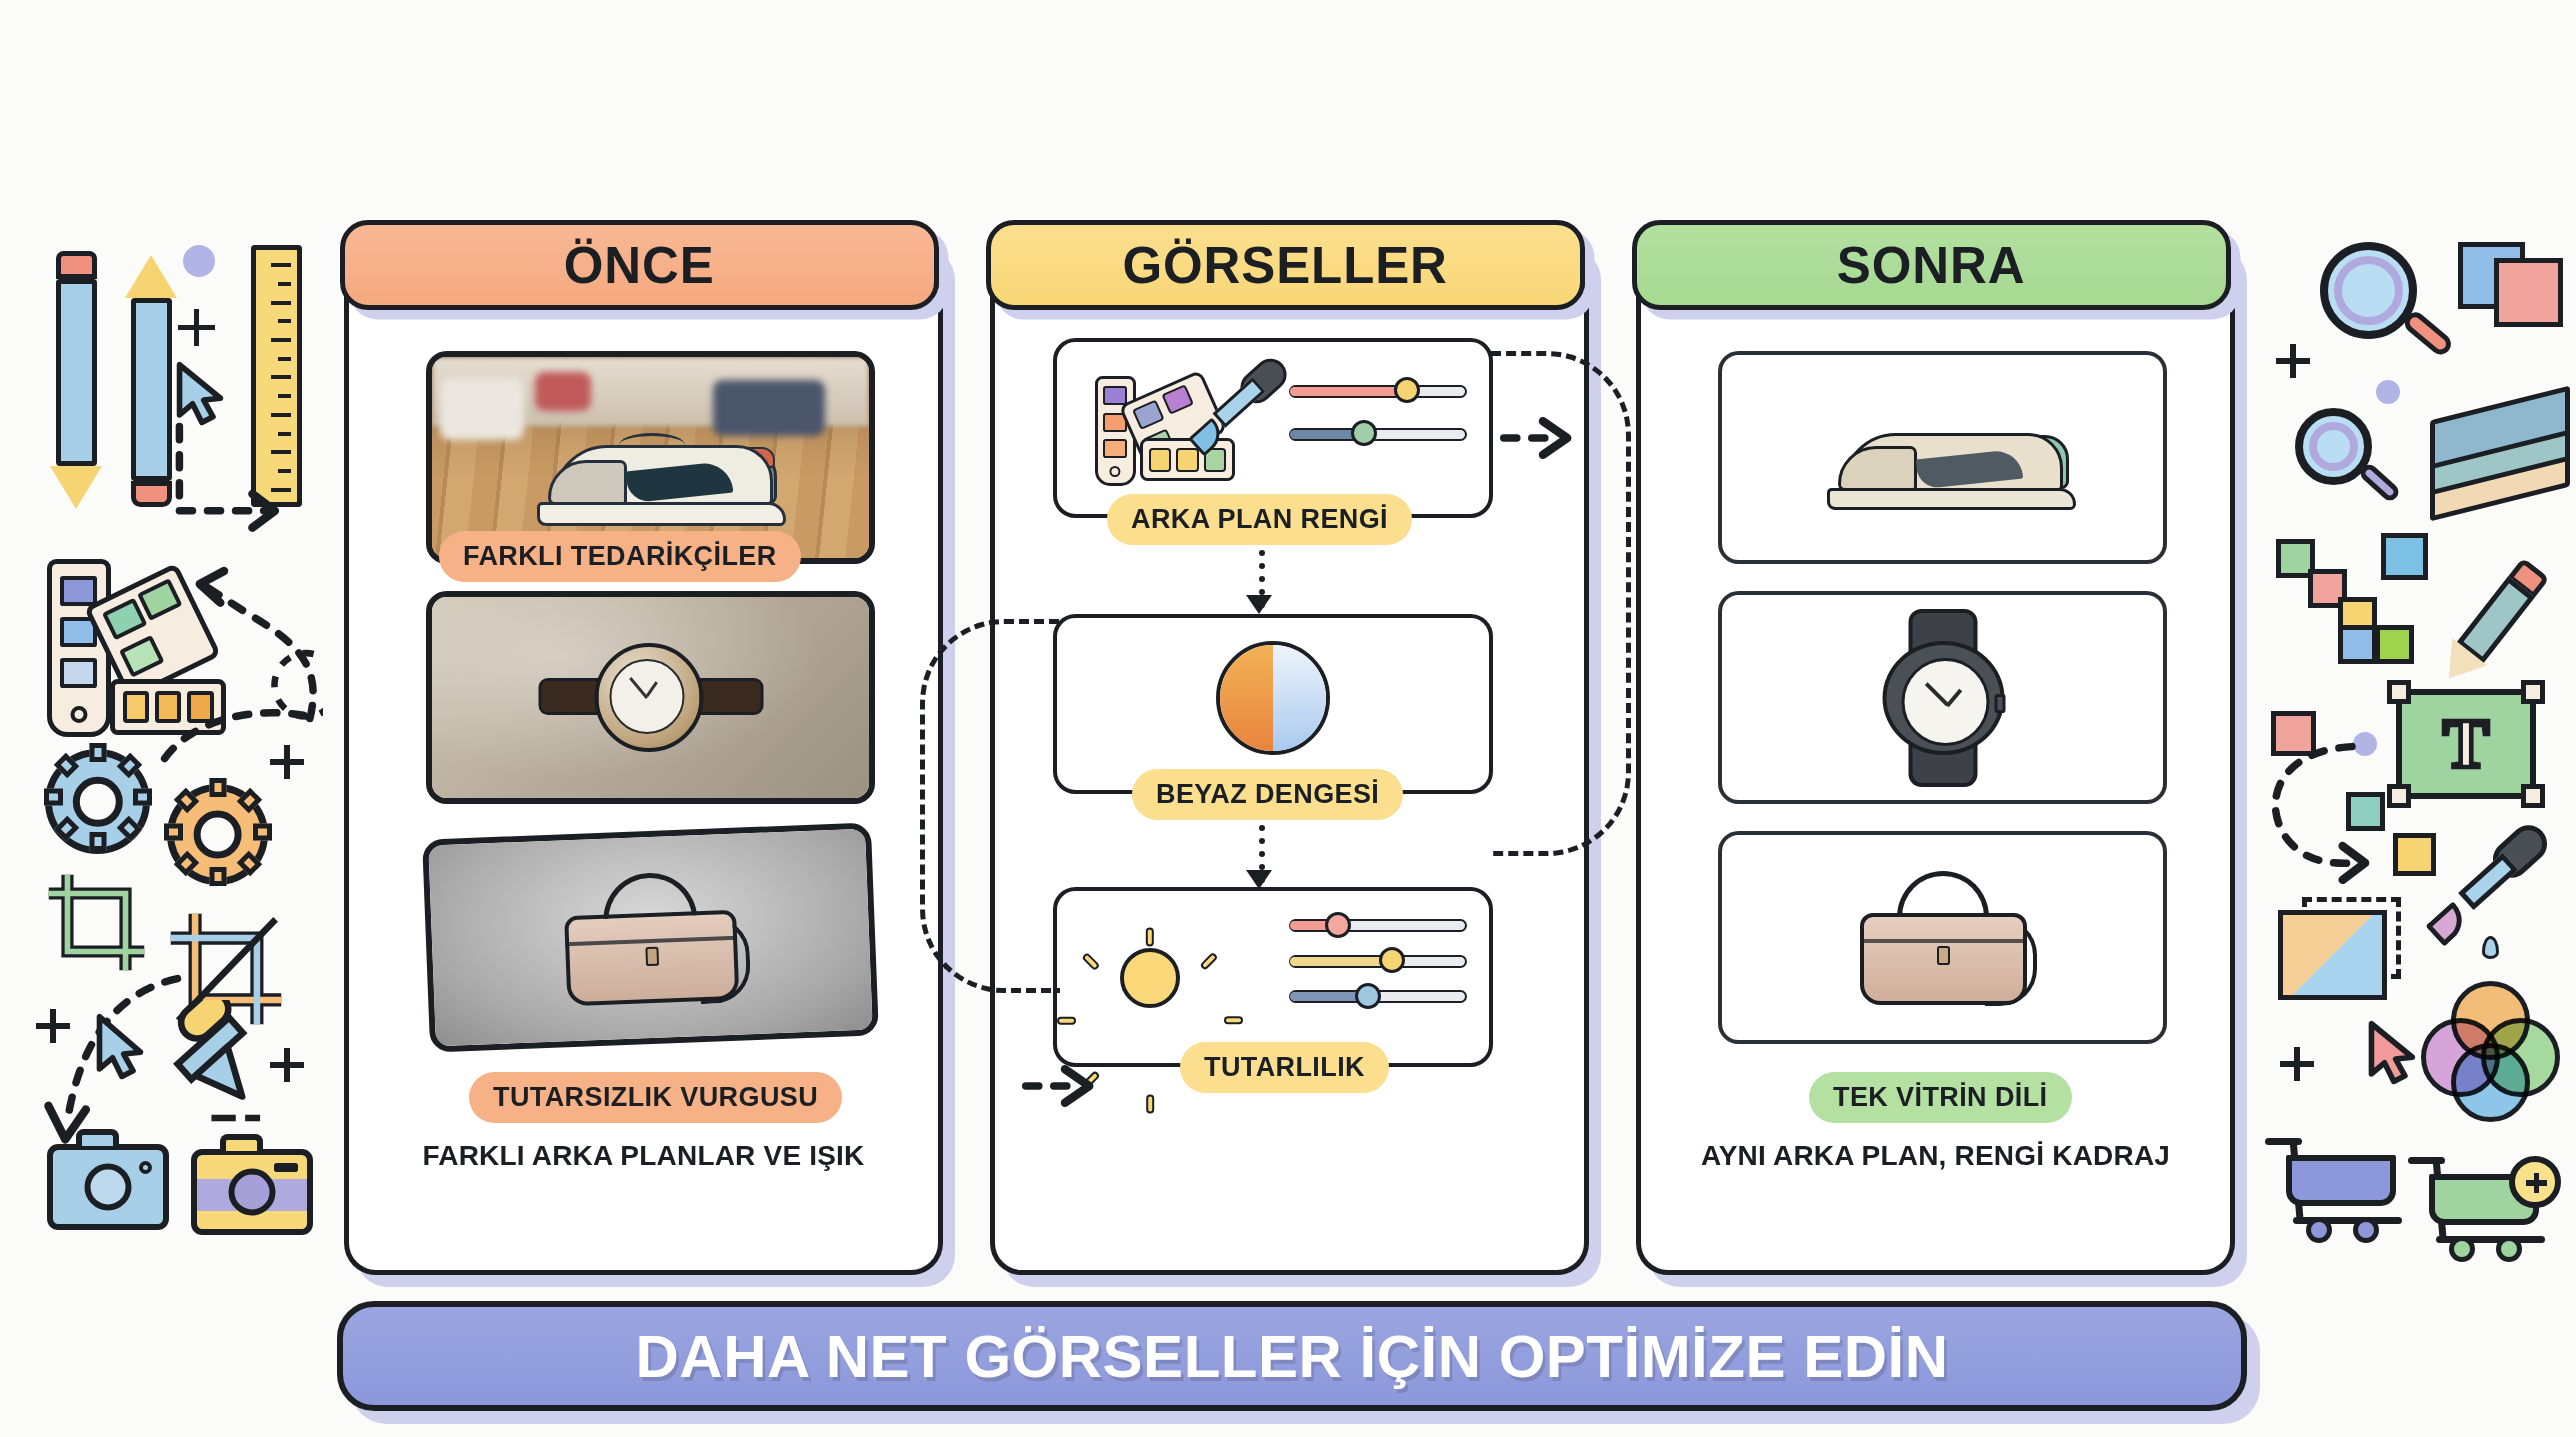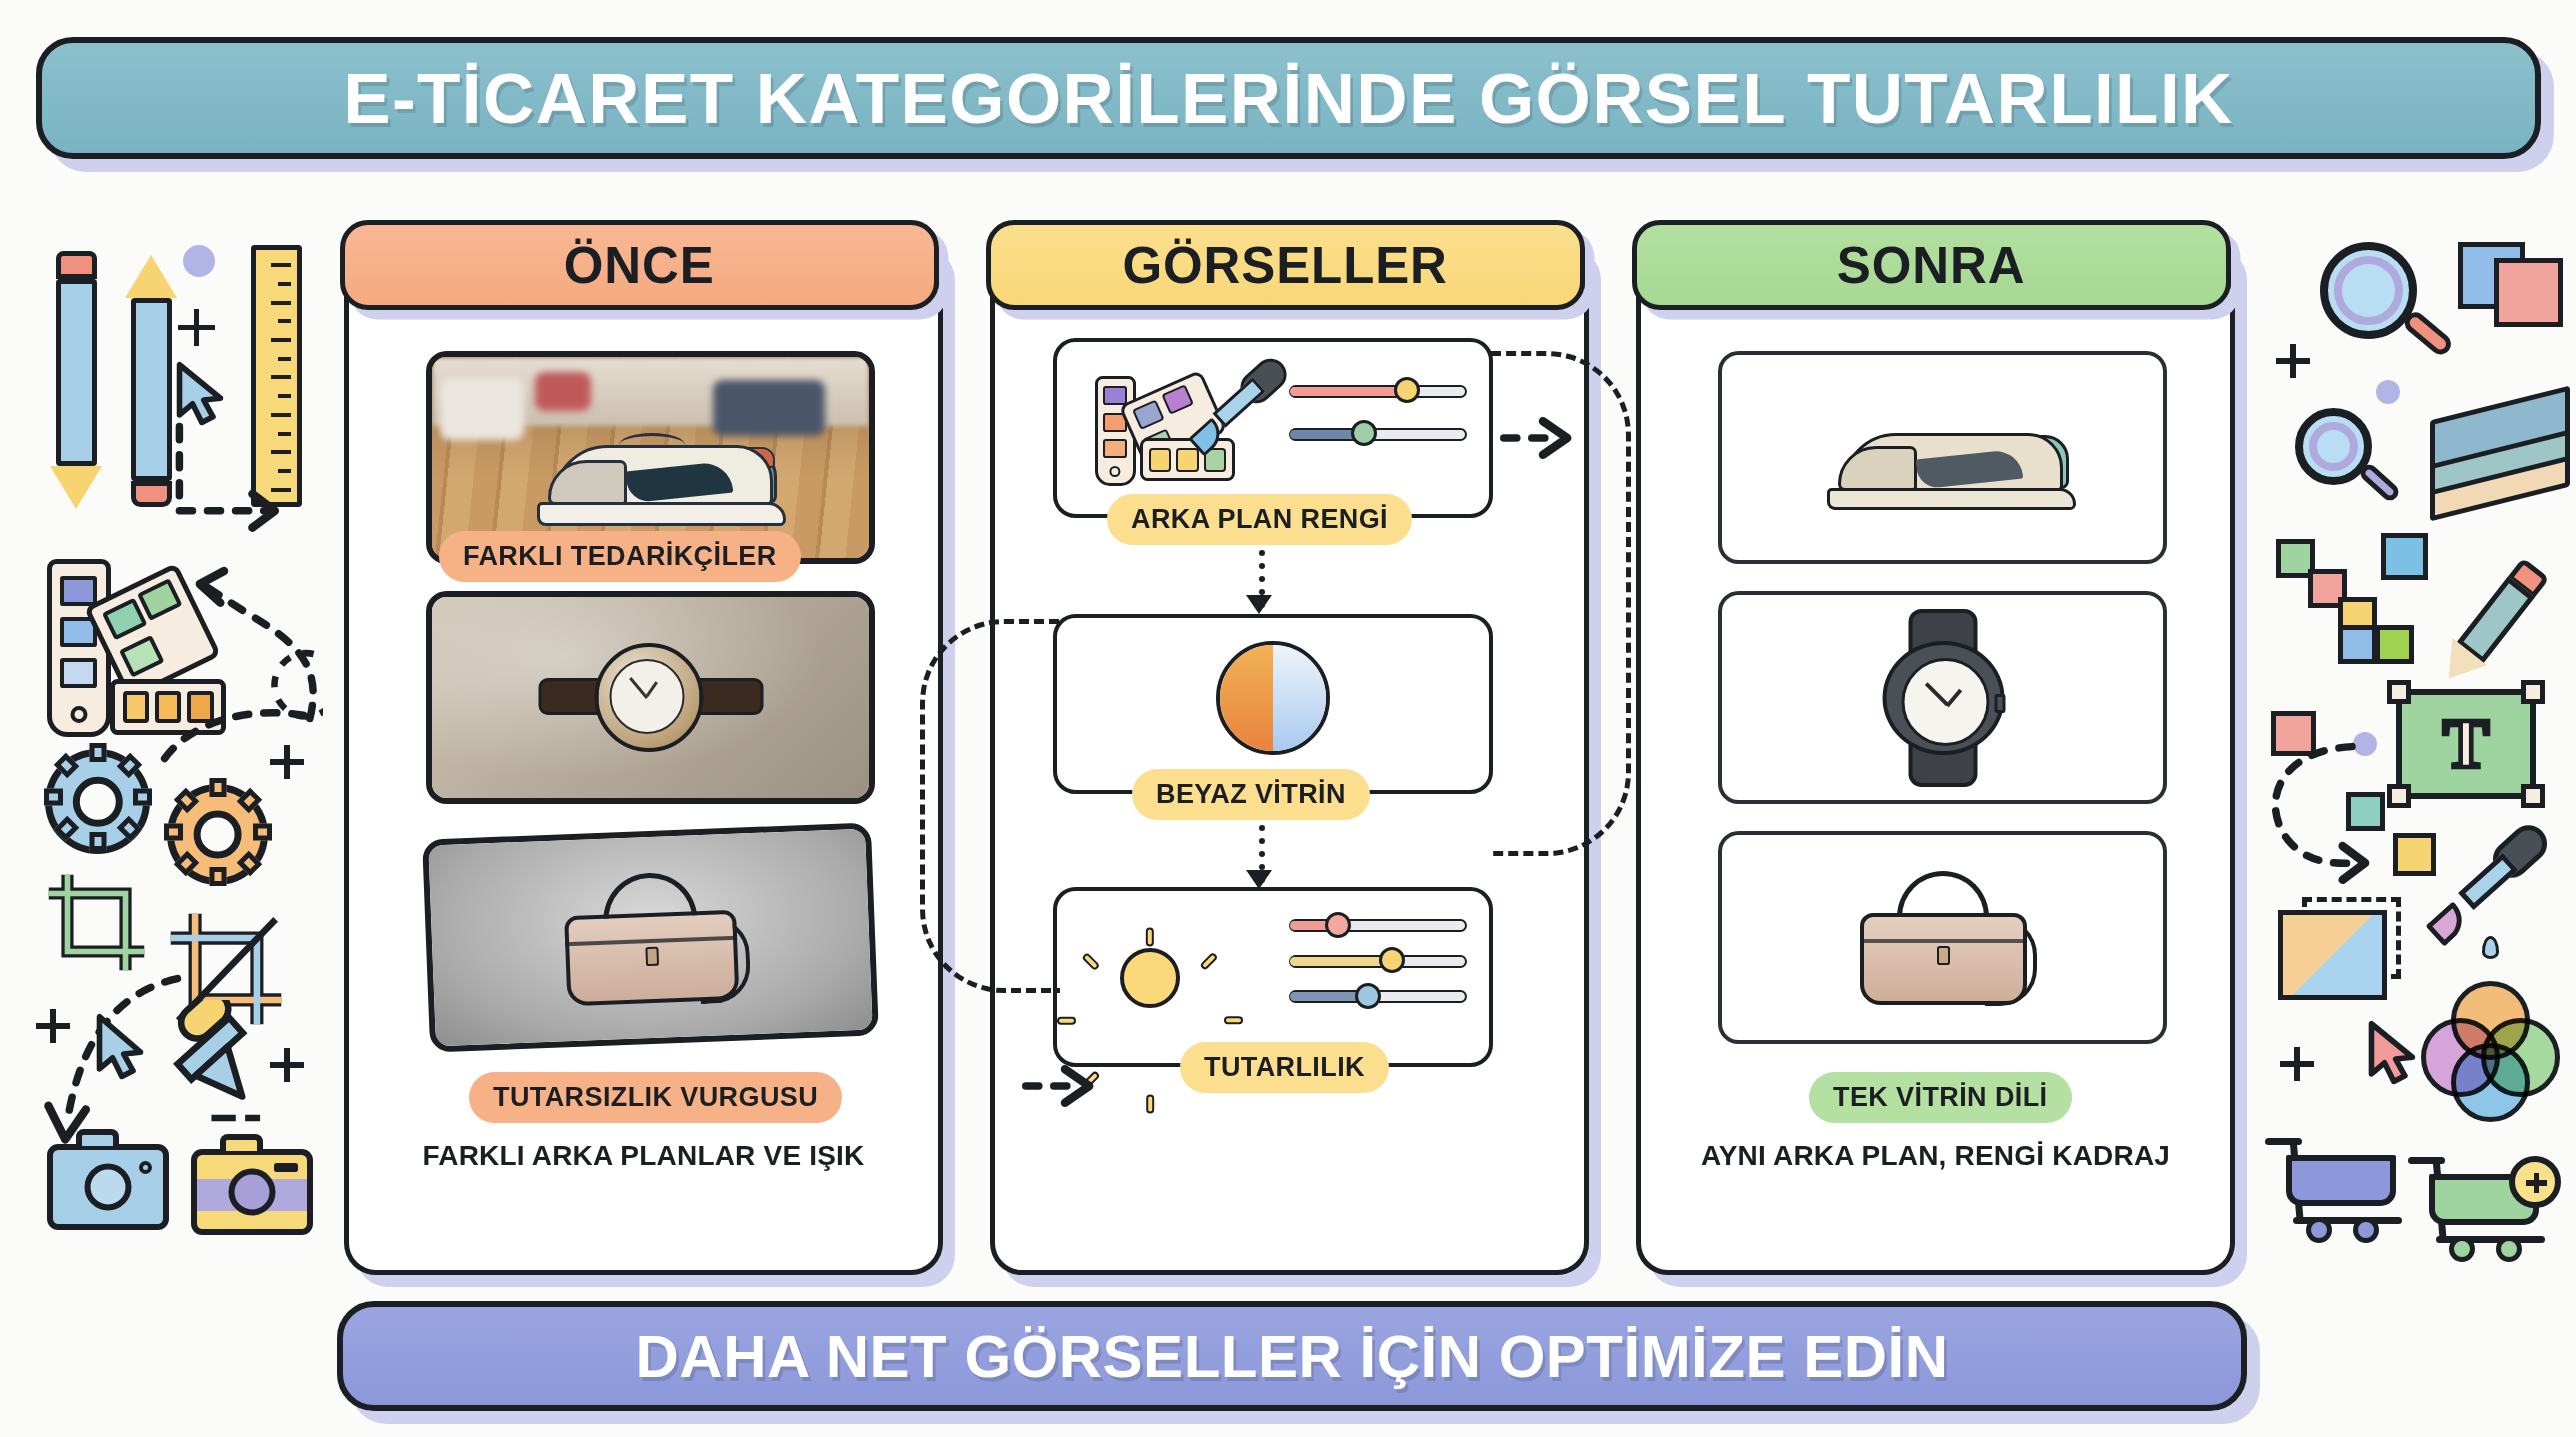--- a/index.html
+++ b/index.html
@@ -391,23 +391,20 @@
     border-left:22.5px solid transparent; border-right:22.5px solid transparent; border-top:34px solid #f2e0bd; }
 
   .pixelstair { position:absolute; width:140px; height:122px; }
   .pixelstair i { position:absolute; width:39px; height:39px; border:5.6px solid #1b1f24; }
 </style>
 </head>
 <body>
 
 <div class="stage">
 
-  <div class="banner banner-title">
-    <span class="txt">E-TİCARET KATEGORİLERİNDE GÖRSEL TUTARLILIK</span>
-  </div>
 
   <div>
 
     <div class="pencil1">
       <div class="eraser"></div>
         <div class="shaft"></div>
         <div class="tipbox"></div>
     </div>
     <div class="pencil2">
       <div class="tipbox"></div>
@@ -654,21 +651,21 @@
     <div class="arrow-down ad1"></div>
     <div class="arrow-head ah1"></div>
 
     <div class="step-card sc2">
       <div class="wb-circle">
         <div class="l"></div>
           <div class="r"></div>
       </div>
     </div>
     <div class="pill pill-yellow" style="left:137px;top:528px;">
-      <span>BEYAZ VİTRİN</span>
+      <span>BEYAZ DENGESİ</span>
     </div>
 
     <div class="arrow-down ad2"></div>
     <div class="arrow-head ah2"></div>
 
     <div class="step-card sc3">
       <div class="sun">
         <span class="ray" style="transform:translate(-50%,-50%) rotate(0deg) translateY(-41px);"></span>
         <span class="ray" style="transform:translate(-50%,-50%) rotate(45deg) translateY(-41px);"></span>
         <span class="ray" style="transform:translate(-50%,-50%) rotate(90deg) translateY(-41px);"></span>

